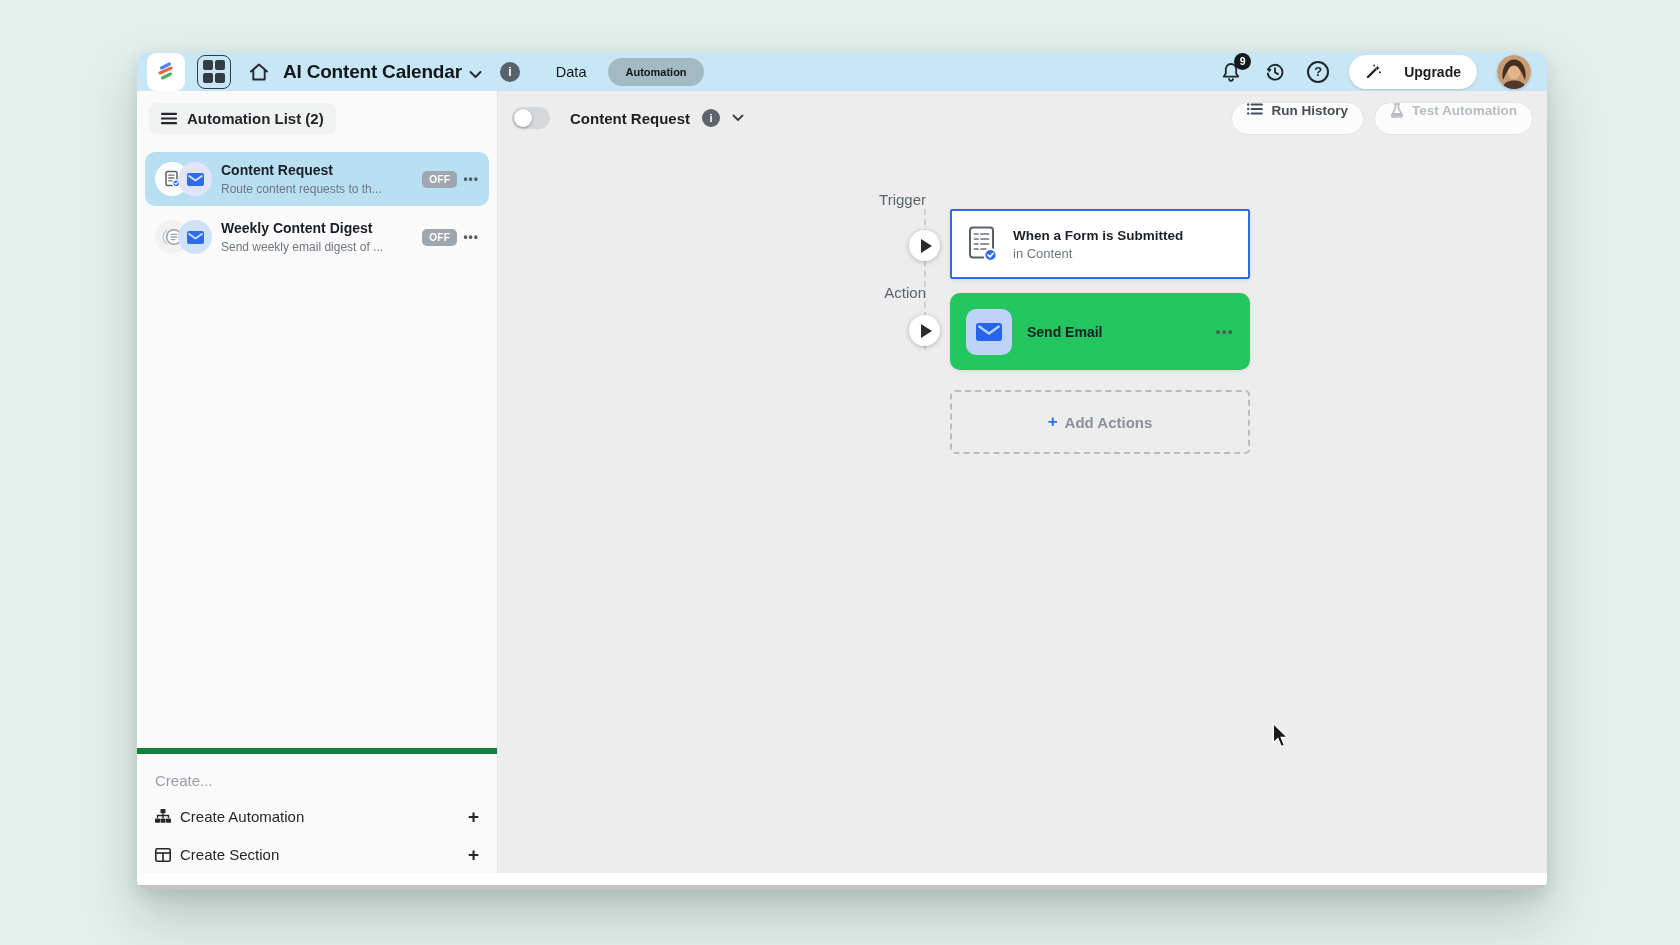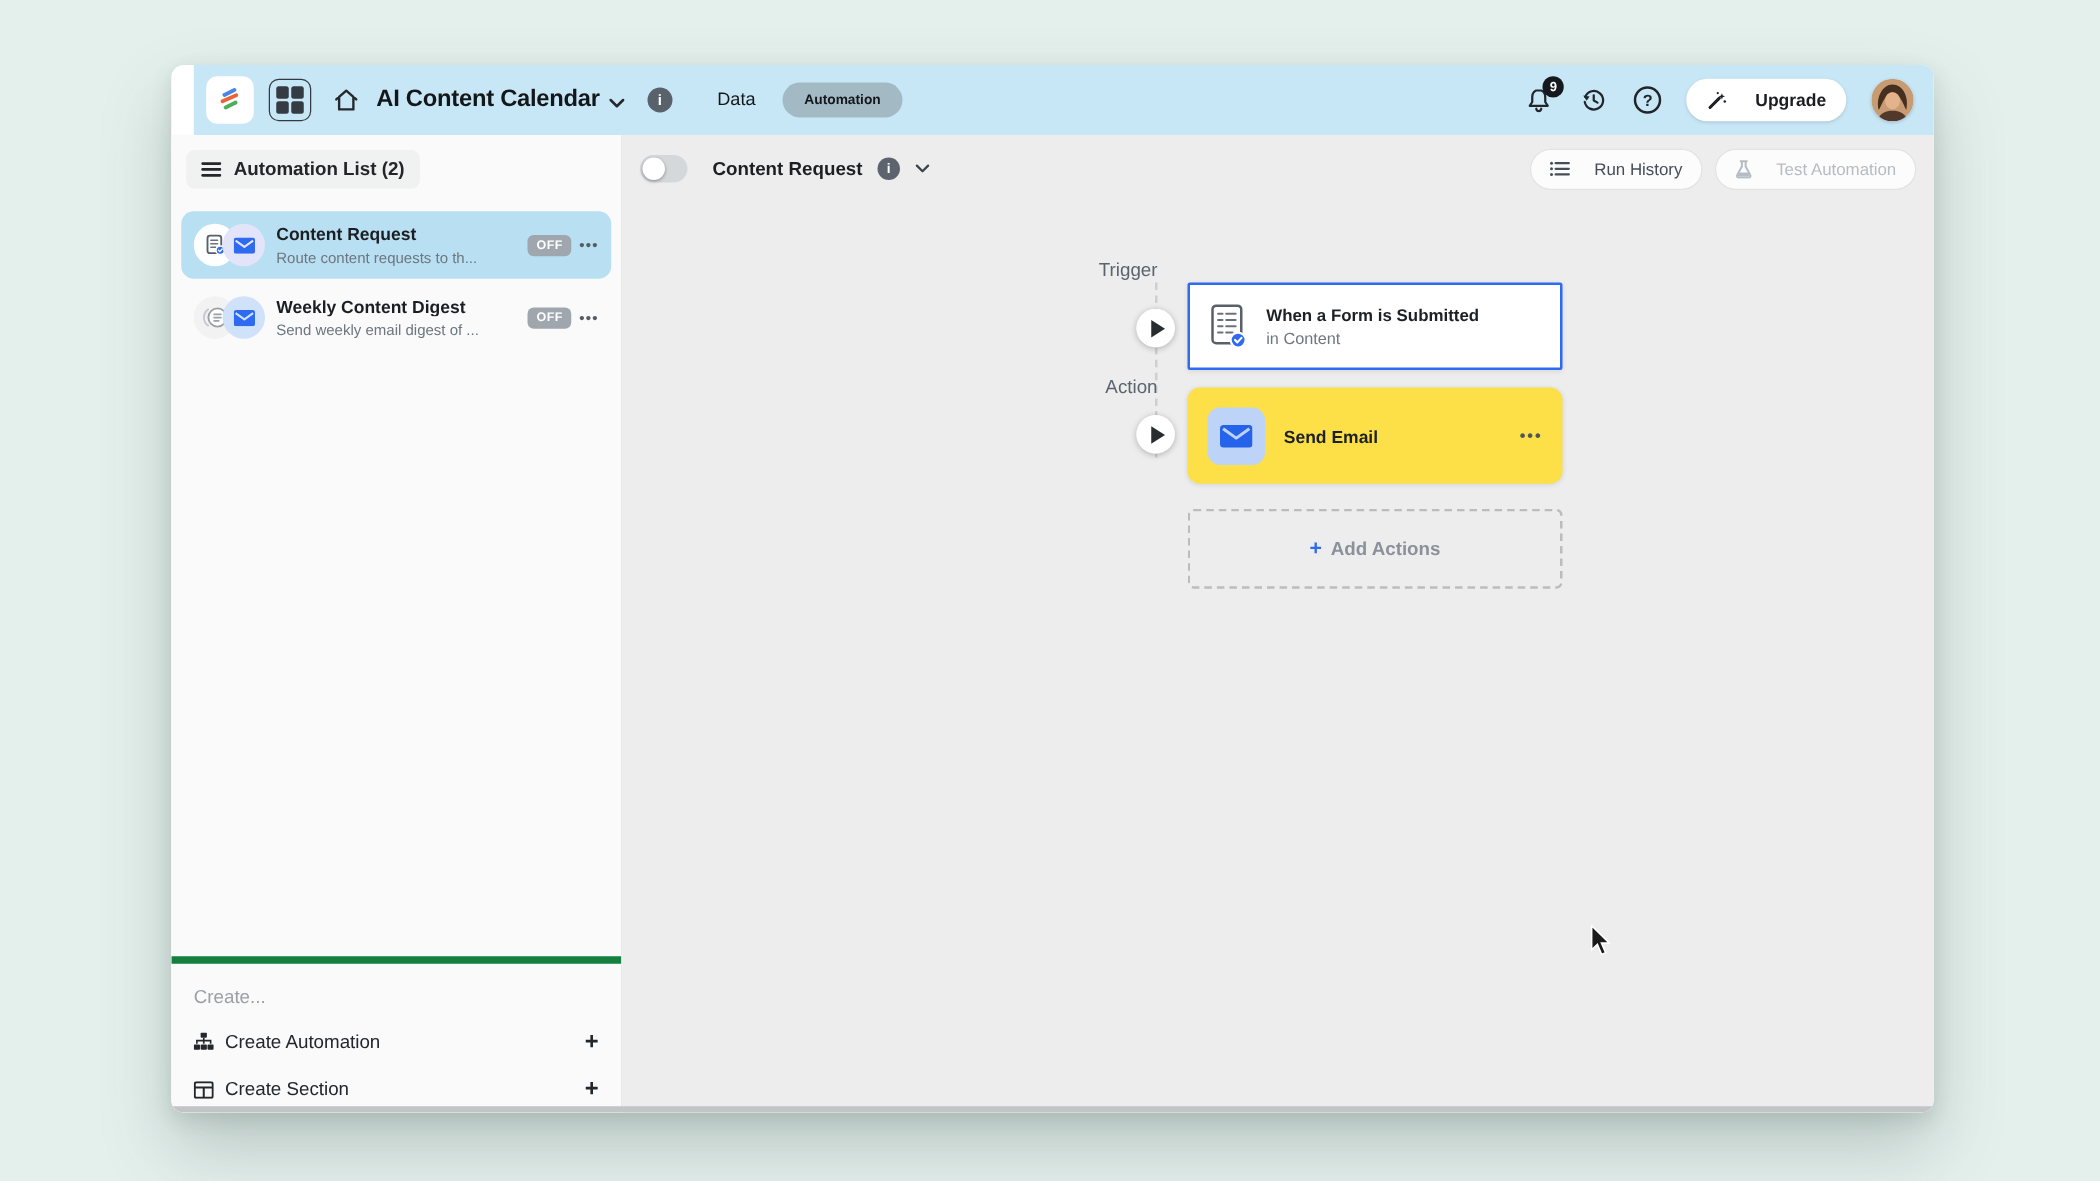--- a/index.html
+++ b/index.html
@@ -9,21 +9,21 @@
     font-family:"Liberation Sans", sans-serif;
     position:relative;
     overflow:hidden;
   }
   .app-window{
     position:absolute; left:137px; top:52px; width:1410px; height:838px;
     background:#fff; border-radius:10px; overflow:hidden;
     box-shadow:0 28px 55px rgba(60,80,75,.25), 0 6px 16px rgba(60,80,75,.15);
   }
   
-  .top-bar{ height:56px; background:#c8e7f6; display:flex; align-items:center; padding:0 10px;margin-left:18px; }
+  .top-bar{ height:39px; background:#c8e7f6; display:flex; align-items:center; padding:0 10px; }
   .logo-tile{ width:38px; height:38px; background:#fff; border-radius:9px; display:flex; align-items:center; justify-content:center; margin-right:12px; flex:none;}
   .grid-btn{ width:34px; height:34px; border:1.6px solid #353b42; border-radius:8px; display:grid; grid-template-columns:10px 10px; grid-template-rows:10px 10px; gap:2.5px; align-content:center; justify-content:center; margin-right:16px; background:transparent; flex:none;}
   .grid-btn span{ background:#353b42; border-radius:2px; }
   .home-btn{ display:flex; margin-right:12px; }
   .ws-title{ font-size:19px; font-weight:700; color:#14171a; letter-spacing:-0.2px; white-space:nowrap;}
   .title-chevron{ margin:5px 0 0 7px; display:flex; }
   .info-circle{ width:20px; height:20px; border-radius:50%; background:#59616b; color:#fff; font-size:12px; font-weight:700; display:flex; align-items:center; justify-content:center; margin-left:18px; flex:none;}
   .tab-data{ margin-left:26px; font-size:14.5px; font-weight:500; color:#14171a; padding:8px 10px; cursor:default;}
   .tab-automation{ margin-left:12px; font-size:11px; font-weight:600; color:#13161a; background:#a3b9c4; border-radius:17px; padding:8px 17px; cursor:default;}
   .top-right{ margin-left:auto; display:flex; align-items:center; gap:20px; padding-right:6px;}
@@ -56,31 +56,31 @@
   .create-row{ display:flex; align-items:center; gap:9px; padding:11px 0 10px; font-size:15px; font-weight:500; color:#23272b;}
   .create-plus{ margin-left:auto; font-size:19px; font-weight:700; color:#23272b; line-height:14px;}
   
   .main{ flex:1; background:#ededed; display:flex; flex-direction:column; position:relative; overflow:hidden;}
   .mtoolbar{ height:54px; display:flex; align-items:center; padding:0 14px; gap:12px; flex:none;}
   .toggle{ width:38px; height:22px; border-radius:11px; background:#d5d8db; position:relative; flex:none;}
   .toggle-knob{ position:absolute; left:2px; top:2px; width:18px; height:18px; border-radius:50%; background:#fff; box-shadow:0 1px 3px rgba(0,0,0,.35);}
   .auto-name{ font-size:15px; font-weight:700; color:#1c2025; margin-left:8px; white-space:nowrap;}
   .info-sm{ width:18px; height:18px; border-radius:50%; background:#5d646d; color:#fff; font-size:11px; font-weight:700; display:flex; align-items:center; justify-content:center; flex:none;}
   .mt-right{ margin-left:auto; display:flex; gap:10px; }
-  .pill-btn{ height:33px; border-radius:17px; background:#fcfcfc; border:1px solid #e3e3e3; display:flex; align-items:center; gap:19px; padding:0 15px; font-size:13.5px; font-weight:400; color:#454e58; white-space:nowrap;}
+  .pill-btn{ height:33px; border-radius:17px; background:#fcfcfc; border:1px solid #e3e3e3; display:flex; align-items:flex-start; gap:8px; padding:0 15px; font-size:13.5px; font-weight:700; color:#454e58; white-space:nowrap;}
   .pill-btn.disabled{ color:#b6bcc3; }
   .canvas{ position:relative; flex:1; }
   .flow-label{ position:absolute; font-size:15px; color:#5a646e; text-align:right; width:80px; }
   .flow-line{ position:absolute; left:426px; top:64px; height:140px; width:0; border-left:2px dashed #cfcfcf;}
   .play-btn{ position:absolute; left:411px; width:31px; height:31px; border-radius:50%; background:#fff; box-shadow:0 1px 5px rgba(0,0,0,.25); display:flex; align-items:center; justify-content:center;}
   .play-tri{ width:0; height:0; border-left:11px solid #292c2f; border-top:7px solid transparent; border-bottom:7px solid transparent; margin-left:4px;}
   .trigger-card{ position:absolute; left:452px; top:64px; width:300px; height:70px; background:#fff; border:2px solid #2e6bf0; border-radius:2px; display:flex; align-items:center; padding:0 16px; gap:15px; box-shadow:0 1px 4px rgba(0,0,0,.08);}
   .tc-title{ font-size:13.5px; font-weight:700; color:#1d2126; }
   .tc-sub{ font-size:13px; color:#6e767f; margin-top:3px; }
-  .action-card{ position:absolute; left:452px; top:148px; width:300px; height:77px; background:#fde047; border-radius:10px; display:flex; align-items:center; padding:0 16px; gap:15px; box-shadow:0 1px 4px rgba(0,0,0,.1);}
+  .action-card{ position:absolute; left:452px; top:148px; width:300px; height:77px; background:#22c55e; border-radius:10px; display:flex; align-items:center; padding:0 16px; gap:15px; box-shadow:0 1px 4px rgba(0,0,0,.1);}
   .mail-tile{ width:46px; height:46px; border-radius:10px; background:#bed3f8; display:flex; align-items:center; justify-content:center; flex:none;}
   .ac-title{ font-size:14px; font-weight:700; color:#1d2126; flex:1;}
   .ac-dots{ font-size:13px; font-weight:700; color:#4f555b; letter-spacing:1.5px;}
   .add-actions{ position:absolute; left:452px; top:245px; width:300px; height:64px; border:2px dashed #bcbcbc; border-radius:5px; display:flex; align-items:center; justify-content:center; gap:7px;}
   .aa-plus{ color:#2e6bf0; font-size:17px; font-weight:700; }
   .aa-label{ color:#8b919a; font-size:15px; font-weight:700; }
   .cursor{ position:absolute; left:774px; top:578px; }
   .window-edge{ position:absolute; left:0; right:0; bottom:0; height:5px; background:#c2c4c6; }
 </style>
 </head>

